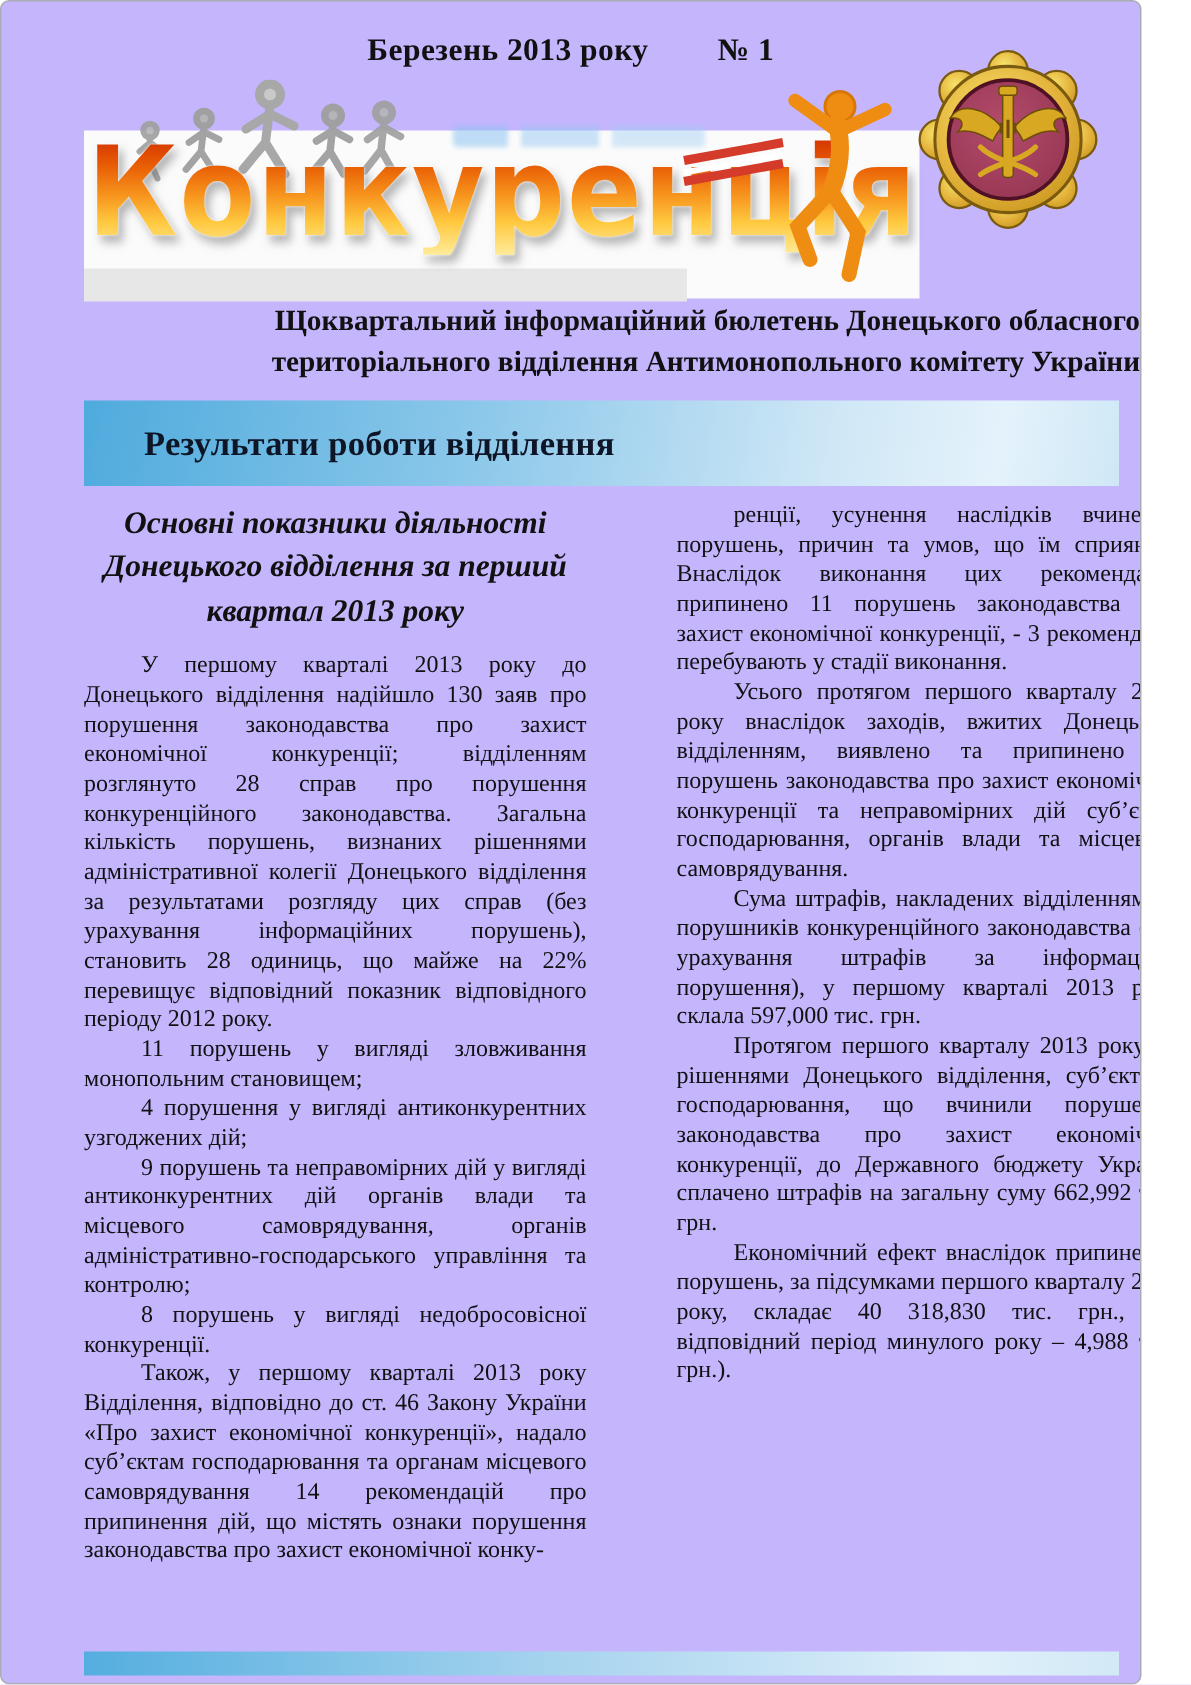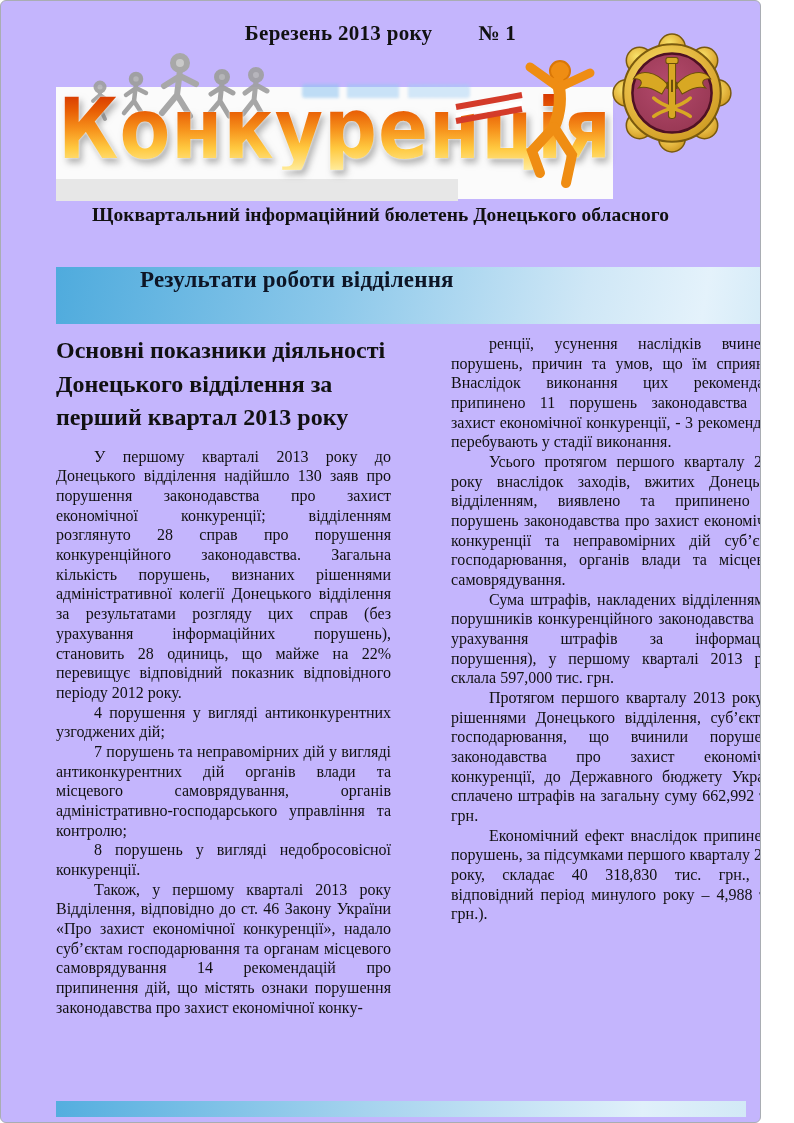--- a/index.html
+++ b/index.html
@@ -31,39 +31,39 @@
   .watermark{
     position:absolute;left:246px;top:31px;width:168px;height:14px;border-radius:3px;
     background:linear-gradient(90deg,rgba(140,195,240,.55) 0 22%,rgba(255,255,255,0) 22% 27%,
       rgba(150,200,242,.5) 27% 58%,rgba(255,255,255,0) 58% 63%,rgba(160,205,244,.45) 63% 100%);
     filter:blur(1.6px);
   }
   
   .emblem{position:absolute;left:610px;top:26px;width:122px;height:132px;}
   
   .subtitle{
-    position:absolute;top:200px;left:0;width:100%;text-align:center;
+    position:absolute;top:200px;left:0;width:100%;text-align:right;
     font-weight:bold;font-size:19.5px;line-height:1.4;font-family:Liberation Serif, serif;
   }
   
   .banner{
     position:absolute;left:55px;top:266px;width:690px;height:57px;
     background:linear-gradient(100deg,#4fabdd 0%,#8cc8ea 38%,#cfe7f6 72%,#e4f2fb 88%,#cfe8f6 100%);
-    display:flex;padding-left:44px;
+    display:flex;align-items:center;
   }
   .banner-title{
     padding-left:40px;font-weight:bold;font-size:23px;color:#0d1526;letter-spacing:.2px;
   }
   
   .columns{position:absolute;left:55px;top:333px;width:690px;height:760px;}
   .col{position:absolute;top:0;width:335px;}
   .col-left{left:0;}
   .col-right{left:355px;margin-left:40px;}
   .article-heading{
-    margin:0 0 12px 0;text-align:left;font-weight:bold;font-size:24px;line-height:1.4;
+    margin:0 0 12px 0;text-align:center;font-weight:bold;font-size:21px;line-height:1.4;font-style:italic;
   }
   .col p{
     margin:0;font-size:16px;line-height:1.23;text-align:justify;text-indent:38px;
   }
   
   .footer-bar{
     position:absolute;left:55px;top:1100px;width:690px;height:16px;
     background:linear-gradient(90deg,#54aedf 0%,#a6d3ee 45%,#e0f0fa 85%,#d2e9f6 100%);
   }
 </style>
@@ -159,32 +159,34 @@
     </g>
     <path d="M60 52 v12 M55.5 54 v7 M64.5 54 v7" stroke="#6b4e0a" stroke-width="2" fill="none"></path>
     <g stroke="#d8a823" stroke-width="3.5" fill="none" stroke-linecap="round">
       <path d="M42 88 C52 80 68 80 78 70"></path>
       <path d="M42 70 C52 80 68 80 78 88"></path>
     </g>
   </svg>
 
   <div class="subtitle">
     <div>Щоквартальний інформаційний бюлетень Донецького обласного</div>
+    <div>територіального відділення Антимонопольного комітету України</div>
   </div>
 
   <div class="banner">
     <span class="banner-title">Результати роботи відділення</span>
   </div>
 
   <div class="columns">
     <div class="col col-left">
       <h2 class="article-heading">Основні показники діяльності Донецького відділення за перший квартал 2013 року</h2>
       <p>У першому кварталі 2013 року до Донецького відділення надійшло 130 заяв про порушення законодавства про захист економічної конкуренції; відділенням розглянуто 28 справ про порушення конкуренційного законодавства. Загальна кількість порушень, визнаних рішеннями адміністративної колегії Донецького відділення за результатами розгляду цих справ (без урахування інформаційних порушень), становить 28 одиниць, що майже на 22% перевищує відповідний показник відповідного періоду 2012 року.</p>
+      <p>11 порушень у вигляді зловживання монопольним становищем;</p>
       <p>4 порушення у вигляді антиконкурентних узгоджених дій;</p>
-      <p>7 порушень та неправомірних дій у вигляді антиконкурентних дій органів влади та місцевого самоврядування, органів адміністративно-господарського управління та контролю;</p>
+      <p>9 порушень та неправомірних дій у вигляді антиконкурентних дій органів влади та місцевого самоврядування, органів адміністративно-господарського управління та контролю;</p>
       <p>8 порушень у вигляді недобросовісної конкуренції.</p>
       <p>Також, у першому кварталі 2013 року Відділення, відповідно до ст. 46 Закону України «Про захист економічної конкуренції», надало суб’єктам господарювання та органам місцевого самоврядування 14 рекомендацій про припинення дій, що містять ознаки порушення законодавства про захист економічної конку-</p>
     </div>
     <div class="col col-right">
       <p>ренції, усунення наслідків вчинених порушень, причин та умов, що їм сприяють. Внаслідок виконання цих рекомендацій припинено 11 порушень законодавства про захист економічної конкуренції, - 3 рекомендації перебувають у стадії виконання.</p>
       <p>Усього протягом першого кварталу 2013 року внаслідок заходів, вжитих Донецьким відділенням, виявлено та припинено 39 порушень законодавства про захист економічної конкуренції та неправомірних дій суб’єктів господарювання, органів влади та місцевого самоврядування.</p>
       <p>Сума штрафів, накладених відділенням на порушників конкуренційного законодавства (без урахування штрафів за інформаційні порушення), у першому кварталі 2013 року склала 597,000 тис. грн.</p>
       <p>Протягом першого кварталу 2013 року, за рішеннями Донецького відділення, суб’єктами господарювання, що вчинили порушення законодавства про захист економічної конкуренції, до Державного бюджету України сплачено штрафів на загальну суму 662,992 тис. грн.</p>
       <p>Економічний ефект внаслідок припинення порушень, за підсумками першого кварталу 2013 року, складає 40 318,830 тис. грн., (за відповідний період минулого  року – 4,988 тис. грн.).</p>
     </div>

